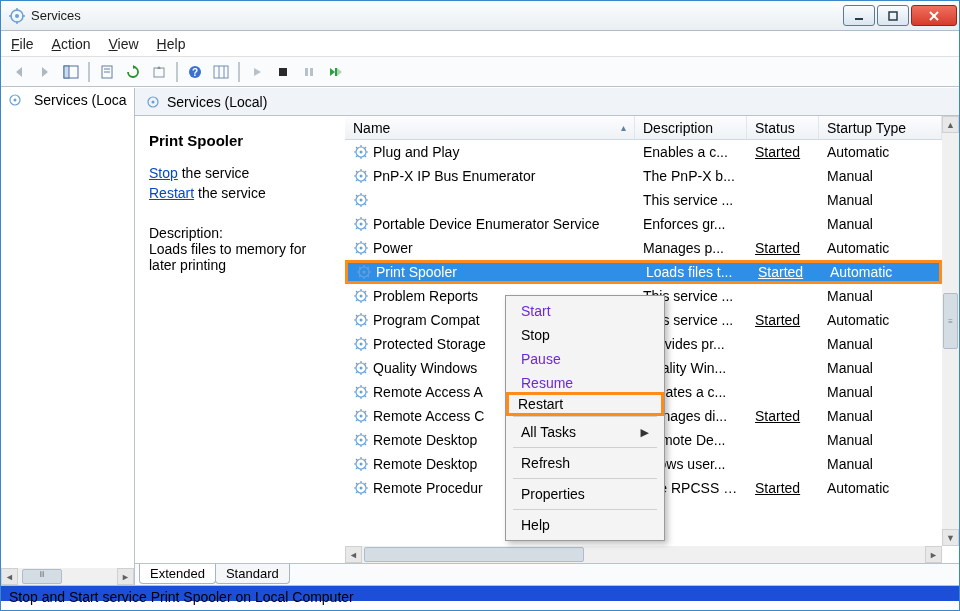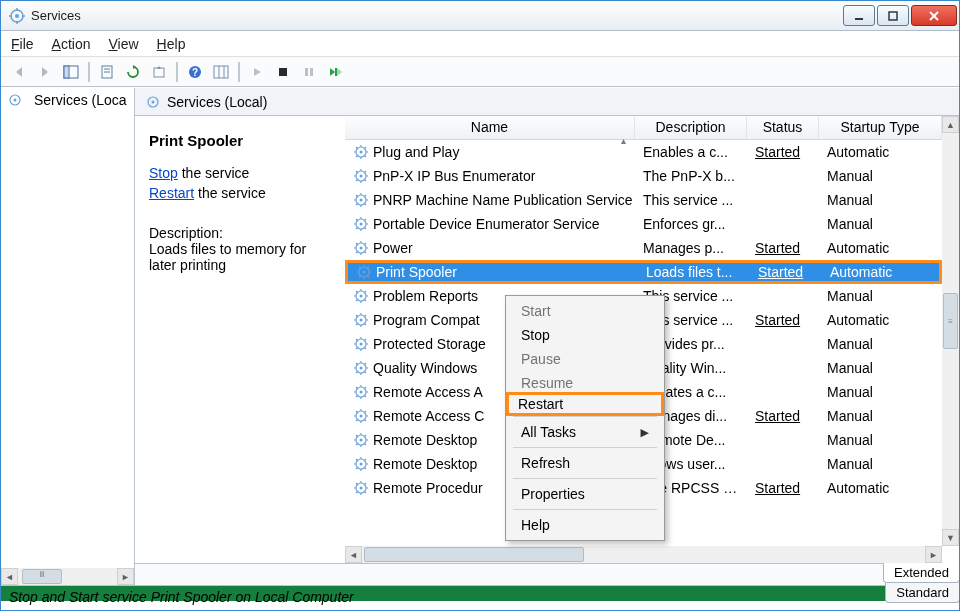--- a/index.html
+++ b/index.html
@@ -24,21 +24,21 @@
 .rightpane { flex: 1; display: flex; flex-direction: column; position: relative; }
 .rightpane-header { height: 28px; background: #f0f4f8; border-bottom: 1px solid #b8c3cc; display: flex; align-items: center; padding: 5px 10px; gap: 6px; font-size: 14px; }
 .rightpane-body { flex: 1; display: flex; position: relative; }
 .detail-panel { width: 210px; padding: 16px 10px 10px 14px; font-size: 14px; }
 .detail-panel .svc-name { font-weight: bold; margin-bottom: 16px; font-size: 15px; }
 .detail-panel .action-line { margin-bottom: 4px; }
 .detail-panel a { color: #0645cc; text-decoration: underline; cursor: pointer; }
 .detail-panel .desc-label { margin-top: 24px; }
 .list-wrap { flex: 1; position: relative; overflow: hidden; }
 .list-header { display: flex; height: 24px; background: linear-gradient(#fdfdfe,#eef2f6); border-bottom: 1px solid #d0d8e0; font-size: 14px; position: absolute; top: 0; left: 0; right: 17px; }
-.list-header .col { padding: 3px 8px; border-right: 1px solid #e0e6ec; display: flex; align-items: center; flex-direction: column; }
+.list-header .col { padding: 3px 8px; border-right: 1px solid #e0e6ec; display: flex; align-items: center; }
 .col-name { width: 290px; }
 .col-desc { width: 112px; }
 .col-status { width: 72px; }
 .col-startup { flex: 1; }
 .sort-arrow { margin-left: auto; color: #6080a0; font-size: 10px; }
 .list-rows { position: absolute; top: 24px; left: 0; right: 17px; bottom: 17px; overflow: hidden; }
 .row { display: flex; height: 24px; align-items: center; font-size: 14px; }
 .row .cell { padding: 0 8px; overflow: hidden; white-space: nowrap; text-overflow: ellipsis; }
 .row .c-name { width: 290px; display: flex; gap: 4px; }
 .row .c-desc { width: 112px; }
@@ -48,27 +48,27 @@
 .highlight-box { border: 3px solid #ff8c1a; }
 .gear-icon { width: 16px; height: 16px; flex-shrink: 0; }
 .vscroll { position: absolute; top: 0; right: 0; bottom: 17px; width: 17px; background: #f0f0f0; display: flex; flex-direction: column; }
 .vscroll .arrow { height: 17px; background: #e8e8e8; border: 1px solid #d0d0d0; display: flex; align-items: center; justify-content: center; font-size: 9px; color: #606060; }
 .vscroll .track { flex: 1; position: relative; }
 .vscroll .thumb { position: absolute; top: 160px; left: 1px; right: 1px; height: 56px; background: #d4dce4; border: 1px solid #b0bcc7; border-radius: 2px; display:flex; align-items:center; justify-content:center; color:#888; font-size:8px;}
 .hscroll2 { position: absolute; bottom: 0; left: 0; right: 17px; height: 17px; background: #f0f0f0; display: flex; }
 .hscroll2 .arrow { width: 17px; height: 17px; background: #e8e8e8; border: 1px solid #d0d0d0; display: flex; align-items: center; justify-content: center; font-size: 9px; color: #606060; }
 .hscroll2 .track { flex:1; position:relative; }
 .hscroll2 .thumb { position:absolute; top:1px; bottom:1px; left:2px; width:220px; background:#d4dce4; border:1px solid #b0bcc7; border-radius:2px; }
-.tabs-bottom { height: 22px; display: flex; align-items: flex-end; padding-left: 4px; border-top: 1px solid #b8c3cc; background: #fafbfc; font-size: 13px; flex-direction: column; }
+.tabs-bottom { height: 22px; display: flex; align-items: flex-end; padding-left: 4px; border-top: 1px solid #b8c3cc; background: #fafbfc; font-size: 13px; }
 .tab { padding: 2px 10px; border: 1px solid #aab4c0; border-top: none; border-radius: 0 0 4px 4px; margin-right: -1px; background: #f4f6f8; position: relative; top: -1px; }
 .tab.active { background: #fff; }
-.statusbar { height: 16px; border-top: 1px solid #b8c3cc; padding: 3px 8px; font-size: 14px; background: #15803d; font-style: italic; }
+.statusbar { height: 16px; border-top: 1px solid #b8c3cc; padding: 3px 8px; font-size: 14px; background: #1d4ed8; }
 .context-menu { position: absolute; left: 505px; top: 295px; width: 160px; background: #f4f4f4; border: 1px solid #9a9a9a; box-shadow: 3px 3px 6px rgba(0,0,0,0.25); z-index: 100; font-size: 14px; padding: 3px; }
 .context-menu .mi { padding: 4px 12px; cursor: default; display:flex; align-items:center; }
-.context-menu .mi.disabled { color: #737373; }
+.context-menu .mi.disabled { color: #6d28d9; }
 .context-menu .mi.bold { font-weight: normal; }
 .context-menu .sep { height: 1px; background: #d0d0d0; margin: 3px 4px; }
 .context-menu .mi .sub { margin-left: auto; font-size: 11px; color: #333; }
 .ctx-highlight { border: 3px solid #ff8c1a; margin: -3px; padding: 1px 9px !important; }
 </style>
 </head>
 <body>
 
 <div class="titlebar">
   <svg class="icon-sys" viewBox="0 0 16 16">
@@ -282,21 +282,20 @@
                     <line x1="8" y1="1" x2="8" y2="3"></line>
                     <line x1="8" y1="13" x2="8" y2="15"></line>
                     <line x1="1" y1="8" x2="3" y2="8"></line>
                     <line x1="13" y1="8" x2="15" y2="8"></line>
                     <line x1="3" y1="3" x2="4.5" y2="4.5"></line>
                     <line x1="11.5" y1="11.5" x2="13" y2="13"></line>
                     <line x1="3" y1="13" x2="4.5" y2="11.5"></line>
                     <line x1="11.5" y1="4.5" x2="13" y2="3"></line>
                   </g>
                 </svg>
-                <span>PNRP Machine Name Publication Service</span>
               </div>
               <div class="cell c-desc">This service ...</div>
               <div class="cell c-status"></div>
               <div class="cell c-startup">Manual</div>
             </div>
             <div class="row">
               <div class="cell c-name">
                 <svg class="gear-icon" viewBox="0 0 16 16">
                   <circle cx="8" cy="8" r="5" fill="none" stroke="#6aa0d8" stroke-width="1.2"></circle>
                   <circle cx="8" cy="8" r="1.5" fill="#6aa0d8"></circle>

